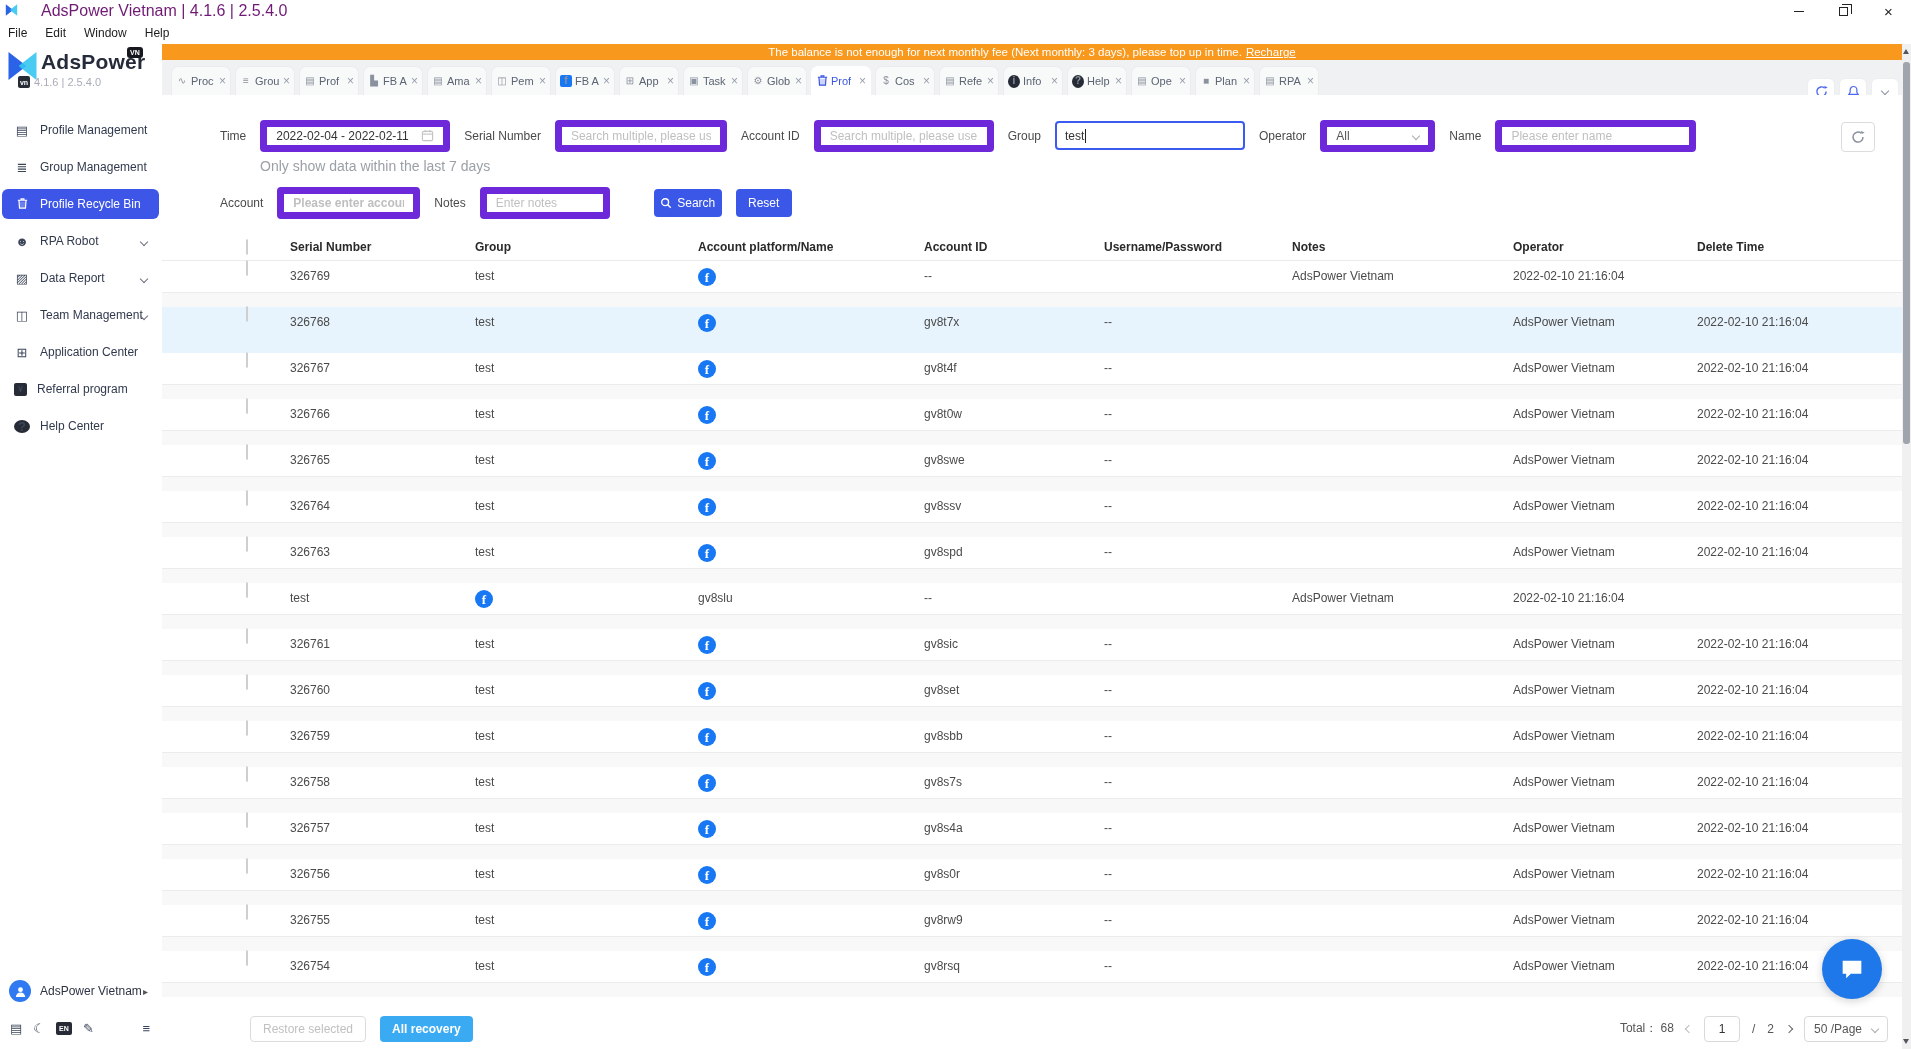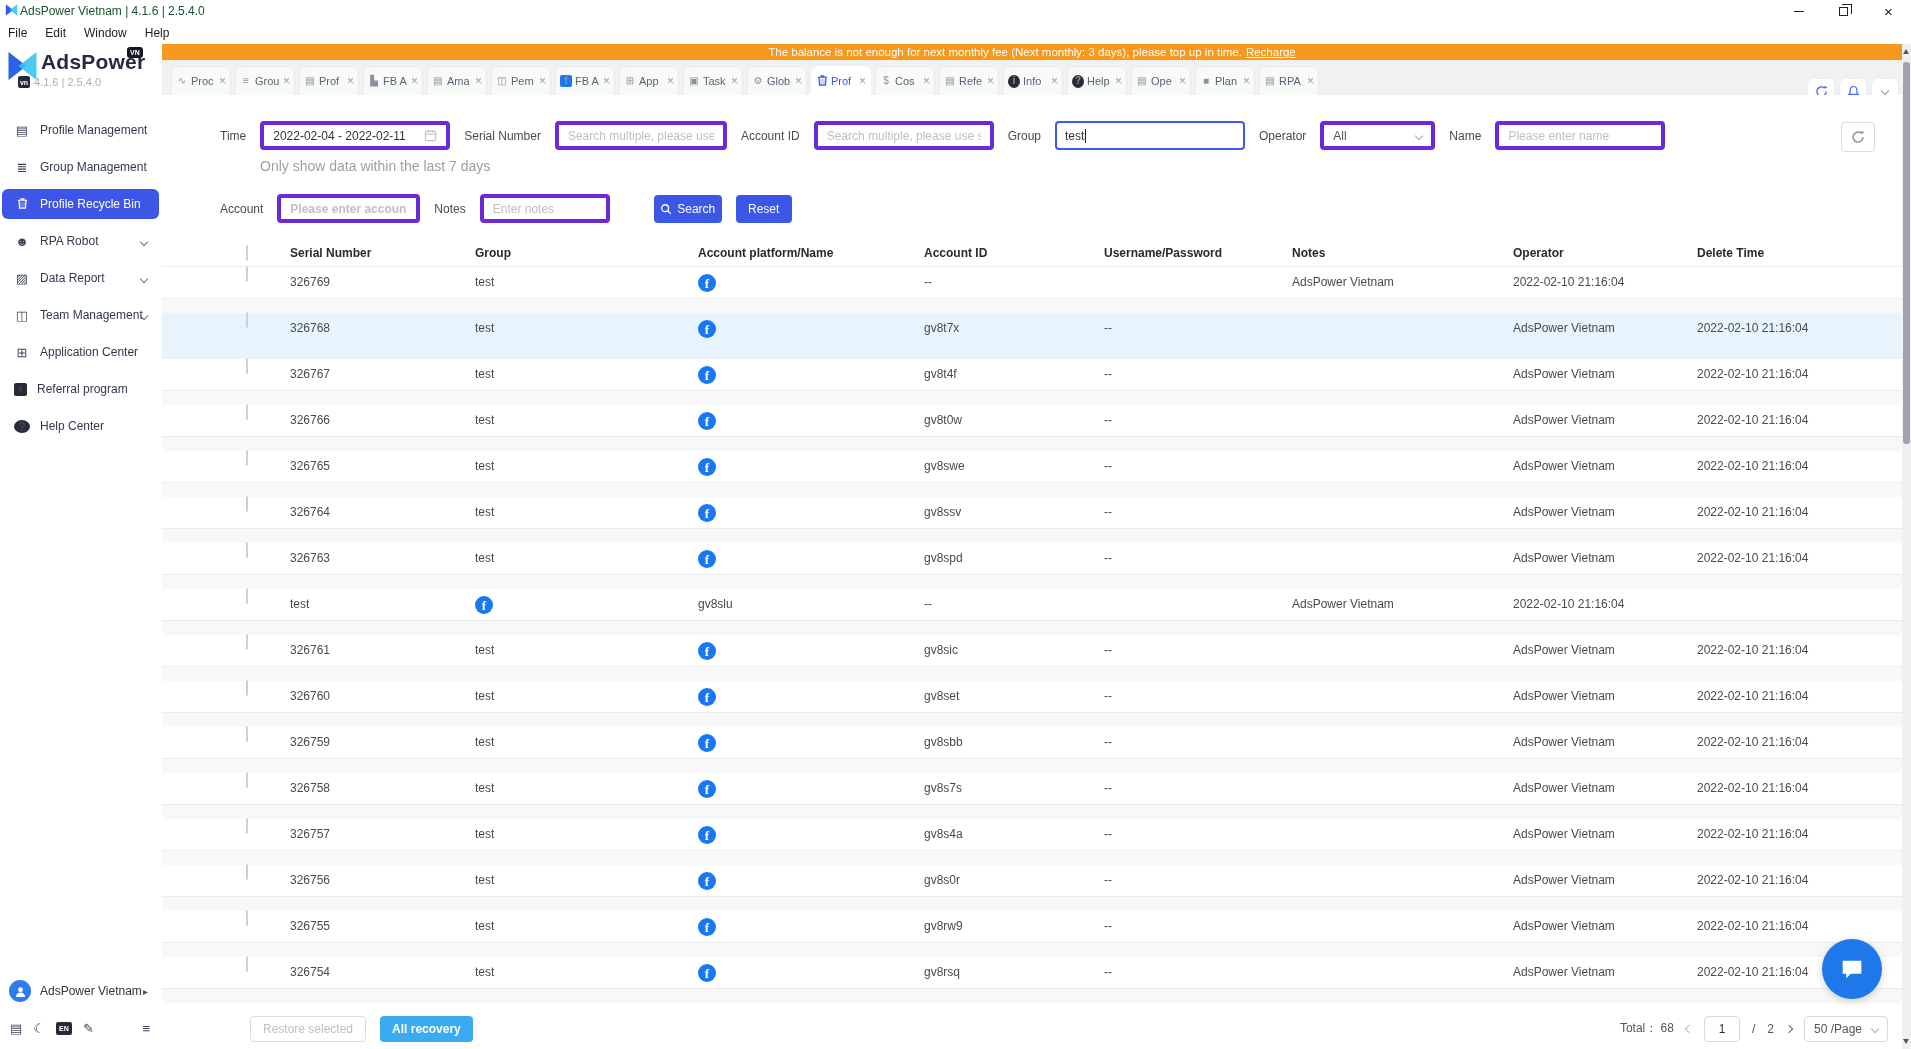--- a/index.html
+++ b/index.html
@@ -1,20 +1,20 @@
 <!DOCTYPE html>
 <html><head>
 <meta charset="utf-8">
 <style>
 *{margin:0;padding:0;box-sizing:border-box}
 html,body{width:1911px;height:1049px}
 body{position:relative;font-family:"Liberation Sans",sans-serif;font-size:12px;color:#333;background:#fff;overflow:hidden}
 
 .titlebar{position:absolute;left:0;top:0;width:1911px;height:22px;display:flex;align-items:center;padding-left:5px;background:#fff}
-.titlebar .t-title{margin-left:2px;font-size:12px;color:#14532d}
+.titlebar .t-title{margin-left:23px;font-size:16px;color:#701a75}
 .win-btns{position:absolute;right:0;top:0;height:22px;display:flex;align-items:center}
 .win-btn{width:45px;height:22px;display:flex;align-items:center;justify-content:center;color:#222}
 .ic-min{display:inline-block;width:10px;height:0;border-top:1px solid #222}
 .ic-max{position:relative;width:9px;height:9px;border:1px solid #222;background:#fff}
 .ic-max:before{content:"";position:absolute;left:2px;top:-4px;width:9px;height:9px;border:1px solid #222;border-bottom:none;border-left:none}
 .ic-close{font-size:15px;line-height:1}
 .menubar{position:absolute;left:0;top:22px;width:1613px;height:22px;display:flex;align-items:center;gap:18px;padding-left:8px;background:#fff}
 .menubar span{color:#1c1c1c}
 
 .brand{position:absolute;left:0;top:44px;width:162px;height:58px;background:#fff}
@@ -57,28 +57,28 @@
 
 .scrollbar{position:absolute;left:1902px;top:44px;width:9px;height:1005px;background:#f0f0f0}
 .sb-thumb{position:absolute;left:1px;top:18px;width:7px;height:382px;background:#a0a5ad;border-radius:3px}
 .sb-up{position:absolute;left:1px;top:5px;width:0;height:0;border-left:3.5px solid transparent;border-right:3.5px solid transparent;border-bottom:5px solid #53565c}
 .sb-down{position:absolute;left:1px;bottom:5px;width:0;height:0;border-left:3.5px solid transparent;border-right:3.5px solid transparent;border-top:5px solid #53565c}
 
 .main{position:absolute;left:162px;top:95px;width:1740px;height:954px;background:#fff;border-radius:8px 0 0 0}
 .filters{padding:26px 0 0 58px}
 .f-row{display:flex;align-items:center;gap:14px;height:29px}
 .f-row .flabel{color:#4a4a4a;white-space:nowrap}
-.ibx{height:29px;border:4px solid #6d28d9;border-radius:4px;background:#fff;display:flex;align-items:center;padding:9px 9px;color:#333}
+.ibx{height:29px;border:7px solid #6d28d9;border-radius:4px;background:#fff;display:flex;align-items:center;padding:9px 9px;color:#333}
 input.ibx{outline:none;font-size:12px;font-family:"Liberation Sans",sans-serif}
 input.ibx::placeholder{color:#bfbfbf}
 .ibx.focus{border:2px solid #3b5bf0;padding:0 8px}
 .caret{display:inline-block;width:1px;height:14px;background:#222;margin-left:1px}
 .selbox{justify-content:space-between;color:#555}
 .hint{margin:8px 0 0 40px;color:#9aa0a6;font-size:14px}
-.f-row2{margin-top:20px}
+.f-row2{margin-top:14px}
 .btn{height:28px;border-radius:4px;display:flex;align-items:center;justify-content:center;gap:5px;color:#fff;font-size:12px;border:none;cursor:pointer}
 .btn.search{width:68px;background:#3a57e8;margin-left:30px}
 .btn.reset{width:56px;background:#3a57e8}
 .mini-refresh{position:absolute;right:27px;top:27px;width:34px;height:30px;border:1px solid #dcdcdc;border-radius:4px;display:flex;align-items:center;justify-content:center;color:#8a919f;background:#fff}
 
 .tbl{margin-top:16px}
 .tgrid{display:grid;grid-template-columns:64px 185px 223px 226px 180px 188px 221px 184px auto;padding-left:64px}
 .thead{height:28px;border-bottom:1px solid #ebebeb;align-items:center}
 .thead .th{font-weight:bold;color:#2a2a2a}
 .trow{height:46px;background:linear-gradient(to bottom,#ffffff 0,#ffffff 31px,#ececec 31px,#ececec 32px,#f8f8f8 32px,#f8f8f8 46px)}
@@ -351,21 +351,21 @@
       <span class="ibx focus" style="width:190px">
         <span>test</span>
         <span class="caret"></span>
       </span>
       <span class="flabel">Operator</span>
       <span class="ibx selbox" style="width:115px">
         <span>All</span>
         <span class="chev" style="color:#aaa"></span>
       </span>
       <span class="flabel">Name</span>
-      <input class="ibx" style="width: 170px;" placeholder="Please enter name">
+      <input class="ibx" style="width: 201px;" placeholder="Please enter name">
     </div>
     <div class="hint">Only show data within the last 7 days</div>
     <div class="f-row f-row2">
       <span class="flabel">Account</span>
       <input class="ibx" style="width: 143px; font-weight: bold;" placeholder="Please enter account">
       <span class="flabel">Notes</span>
       <input class="ibx" style="width: 130px;" placeholder="Enter notes">
       <button class="btn search">
         <svg width="12" height="12" viewBox="0 0 14 14">
             <circle cx="6" cy="6" r="4" fill="none" stroke="#fff" stroke-width="1.6"></circle>

